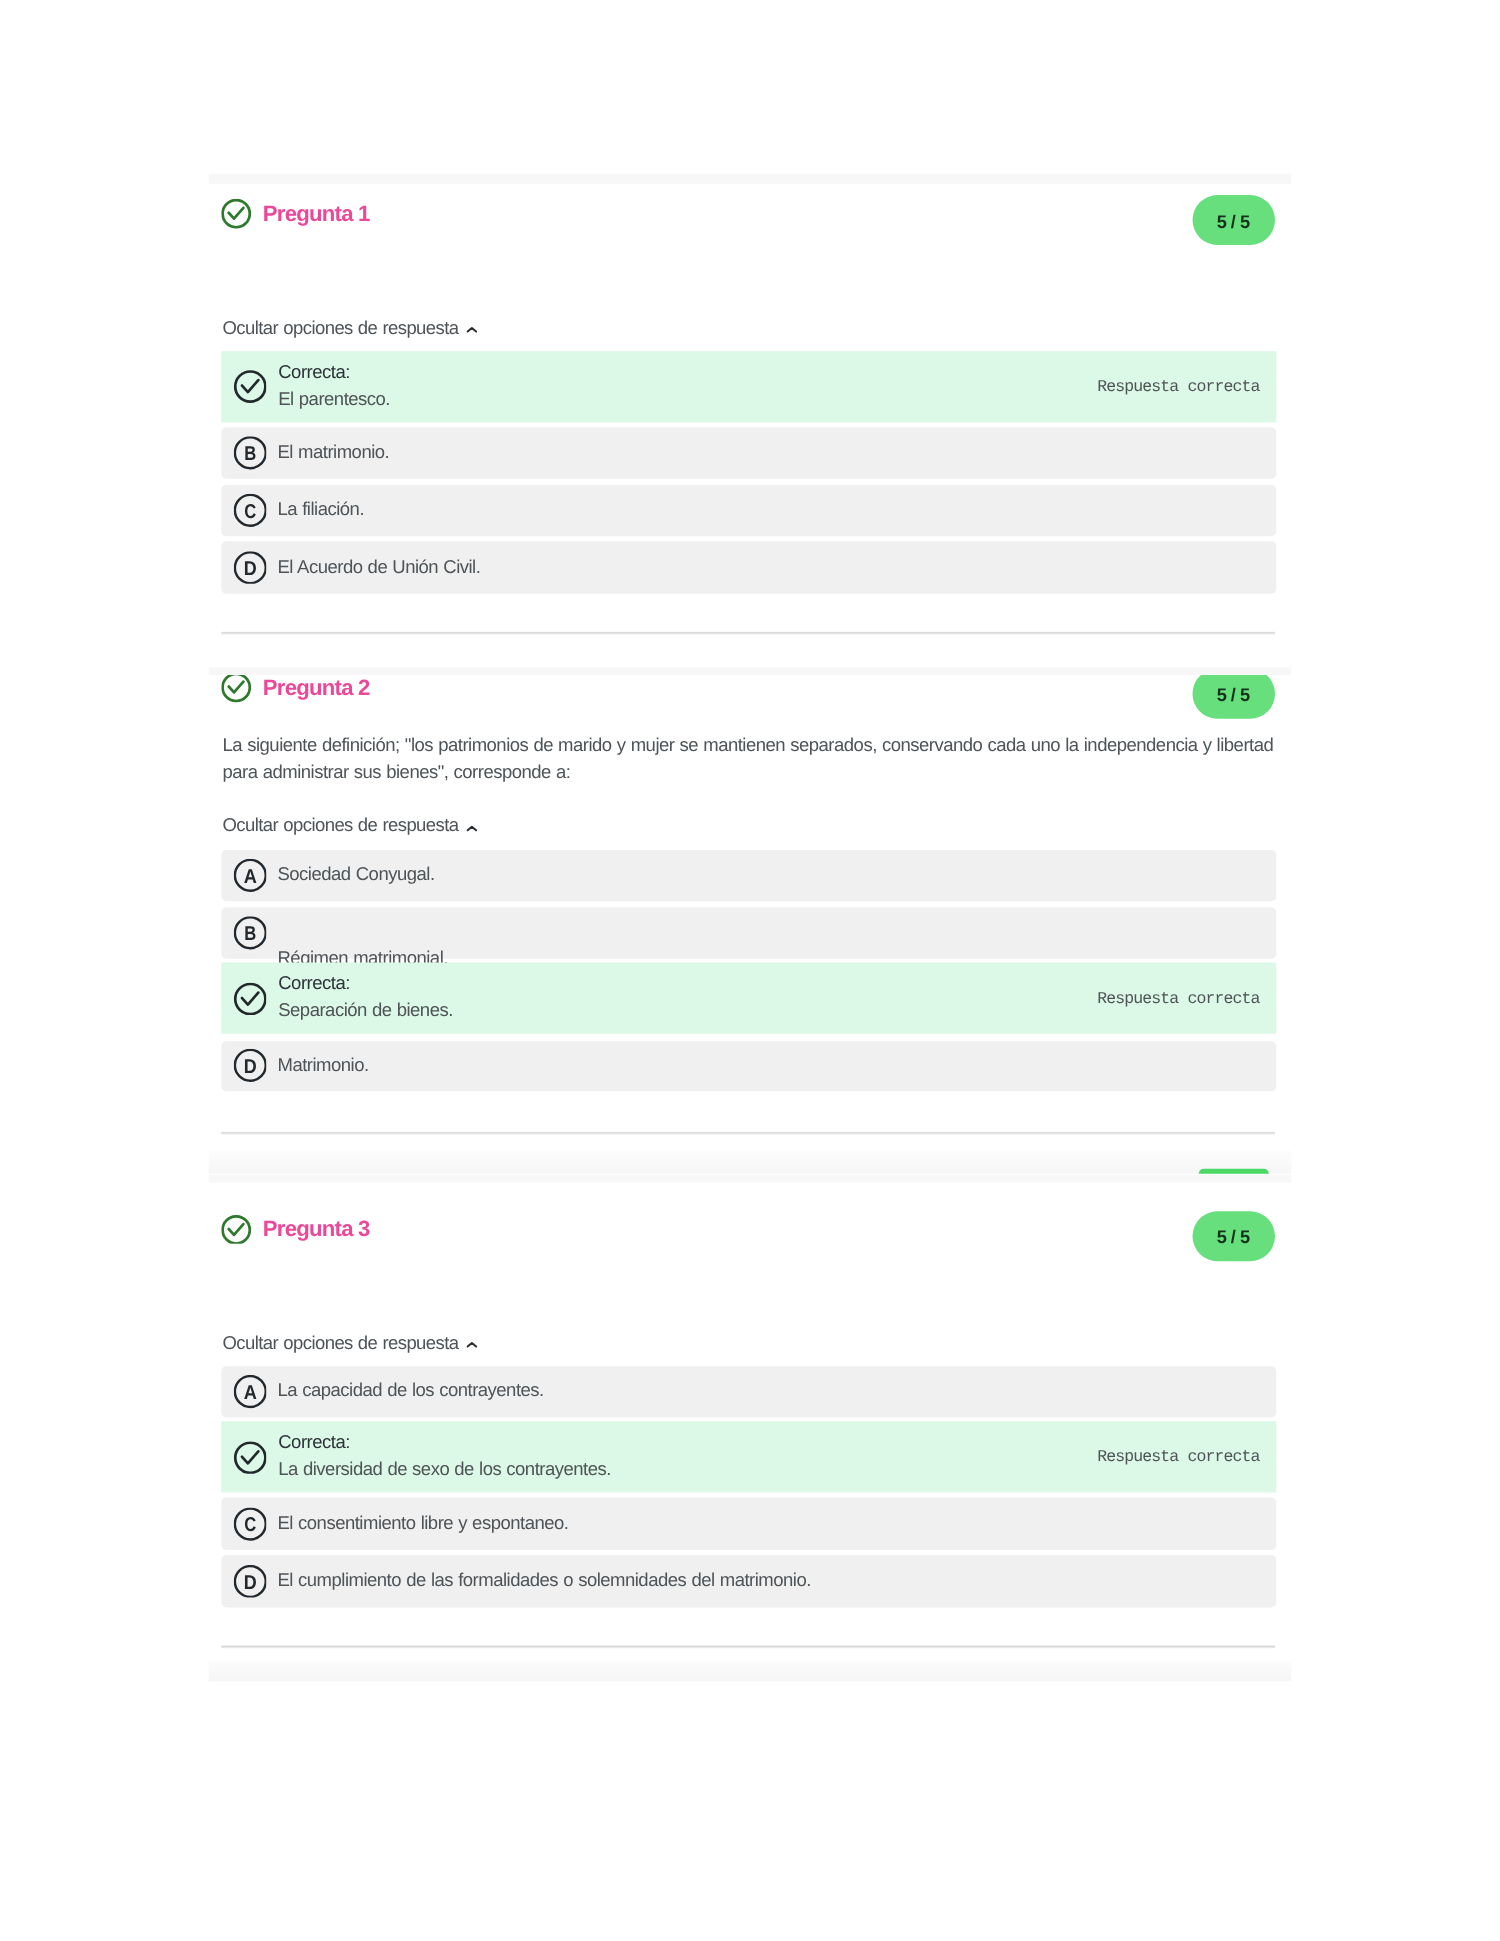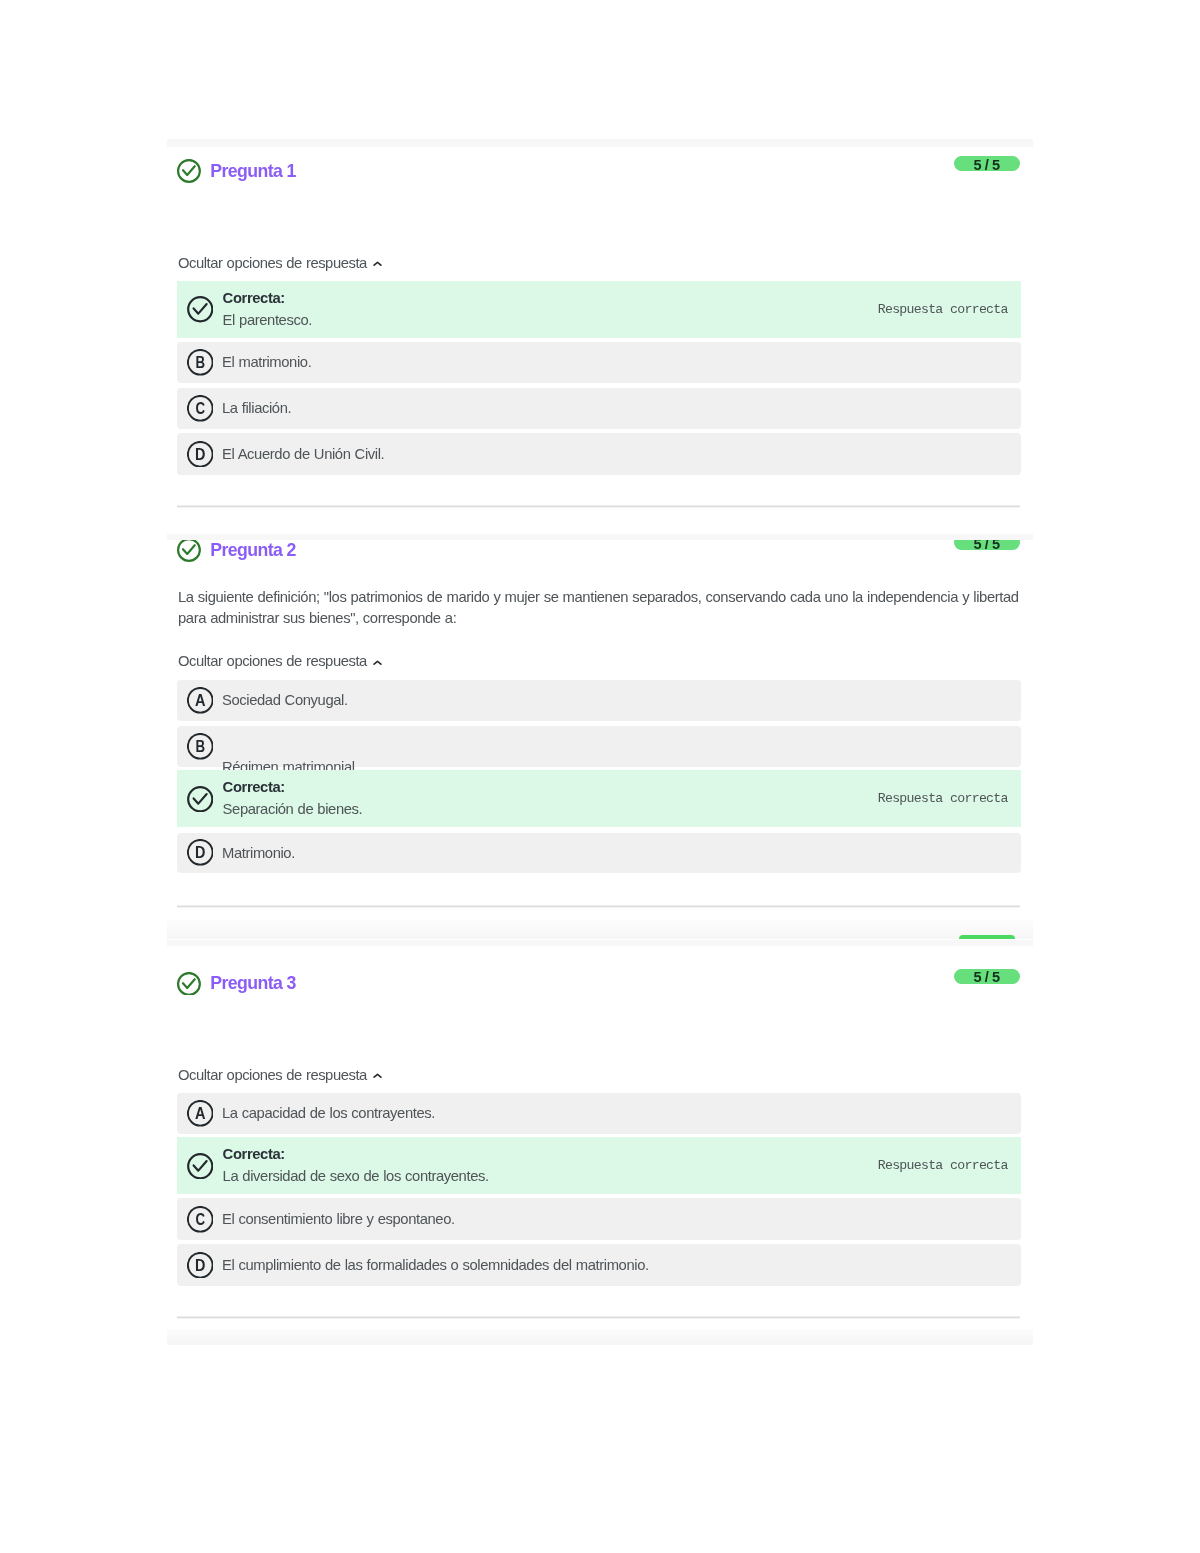--- a/index.html
+++ b/index.html
@@ -8,44 +8,44 @@
        font-family:"Liberation Sans",sans-serif;overflow:hidden;}
   .page{position:relative;width:1200px;height:1553px;background:#fff;}
 
   
   .qband{position:absolute;left:167px;width:866px;background:#f7f7f8;}
   
   .divider{position:absolute;left:176.9px;width:843.5px;height:3px;
            background:linear-gradient(#ffffff,#d4d5d7 40%,#eeeef0 75%,#ffffff);}
 
   .qhead-icon{position:absolute;left:177px;width:23.9px;height:23.9px;line-height:0;}
-  .qtitle{position:absolute;left:210.3px;font-size:17.7px;font-weight:bold;color:#8b5cf6;
+  .qtitle{position:absolute;left:210.3px;font-size:17.7px;font-weight:bold;color:#ec4899;
           letter-spacing:-0.6px;line-height:18px;white-space:nowrap;}
   .pill{position:absolute;left:954px;background:#66df7c;border-radius:999px;
-        height:15px;width:66px;box-sizing:border-box;
+        height:40px;width:66px;box-sizing:border-box;
         display:flex;align-items:center;justify-content:center;
         font-size:14.6px;font-weight:bold;color:#16301e;letter-spacing:-0.45px;
         line-height:28.5px;text-indent:-1px;}
   .pill > span{position:relative;top:1.6px;}
   .qtext{position:absolute;left:178px;width:845px;font-size:14.8px;color:#4e5458;
          letter-spacing:-0.4px;word-spacing:0.4px;line-height:20.8px;}
   .toggle{position:absolute;left:178px;font-size:14.8px;color:#4e5458;
           letter-spacing:-0.45px;word-spacing:0.4px;
           line-height:18px;white-space:nowrap;}
   .toggle .cv{position:absolute;left:194.6px;top:7.4px;line-height:0;
               transform:scale(0.5);transform-origin:0 0;}
 
   .opt{position:absolute;left:177px;width:843.5px;box-sizing:border-box;
        background:#f0f0f0;border-radius:4px;}
   .opt.correct{background:#dcf8e6;border-radius:0;}
   .optbadge{position:absolute;left:9.5px;line-height:0;}
   .opttext{position:absolute;left:45px;font-size:14.8px;color:#4e5458;
            letter-spacing:-0.4px;word-spacing:0.4px;line-height:18px;white-space:nowrap;}
   .opt.correct .opttext{left:45.6px;top:29.8px;}
-  .optlabel{position:absolute;left:45.6px;top:7.6px;font-size:14.8px;font-weight:bold;
+  .optlabel{position:absolute;left:45.6px;top:7.6px;font-size:14.8px;font-weight:normal;
             color:#2b3339;letter-spacing:-0.4px;word-spacing:0.4px;
             line-height:18px;white-space:nowrap;}
   .optnote{position:absolute;right:12.8px;top:20.9px;font-size:13.2px;color:#4e5458;
            letter-spacing:-0.71px;word-spacing:0.3px;line-height:16px;white-space:nowrap;font-family:Liberation Mono, monospace;}
 
   .frag{position:absolute;left:167px;width:866px;}
 </style>
 </head>
 <body>
 

